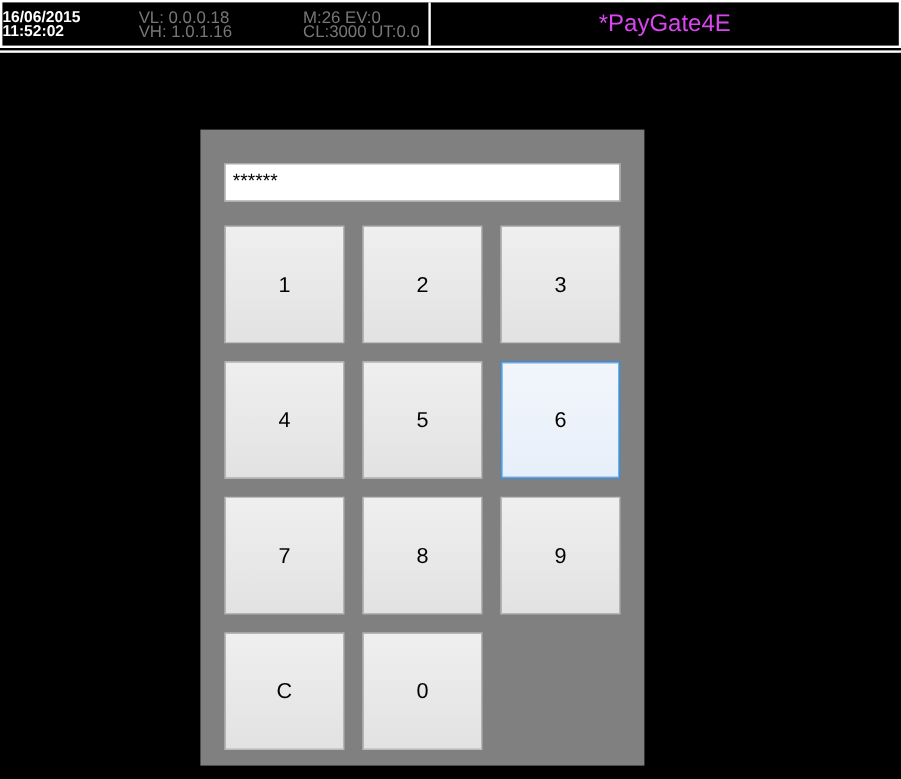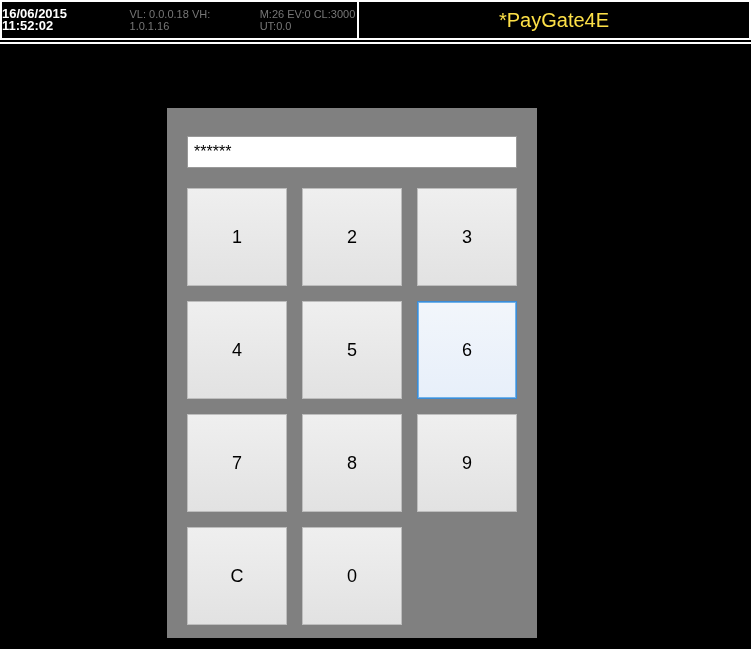--- a/index.html
+++ b/index.html
@@ -30,25 +30,25 @@
     font-size: 11px;
     line-height: 12px;
     gap: 38px;
   }
   .hdr-left .dt {
     font-size: 13px;
     font-weight: bold;
   }
   .hdr-left .v, .hdr-left .m {
     color: #777;
-    font-size: 11px;
+    font-size: 14px;
   }
   .hdr-right {
     flex: 1;
-    color: #fde047;
+    color: #d946ef;
     display: flex;
     align-items: center;
     justify-content: center;
     font-size: 20px;
   }
   .hdr-rule {
     border-top: 2px solid #fff;
     height: 2px;
     margin-bottom: 2px;
   }

